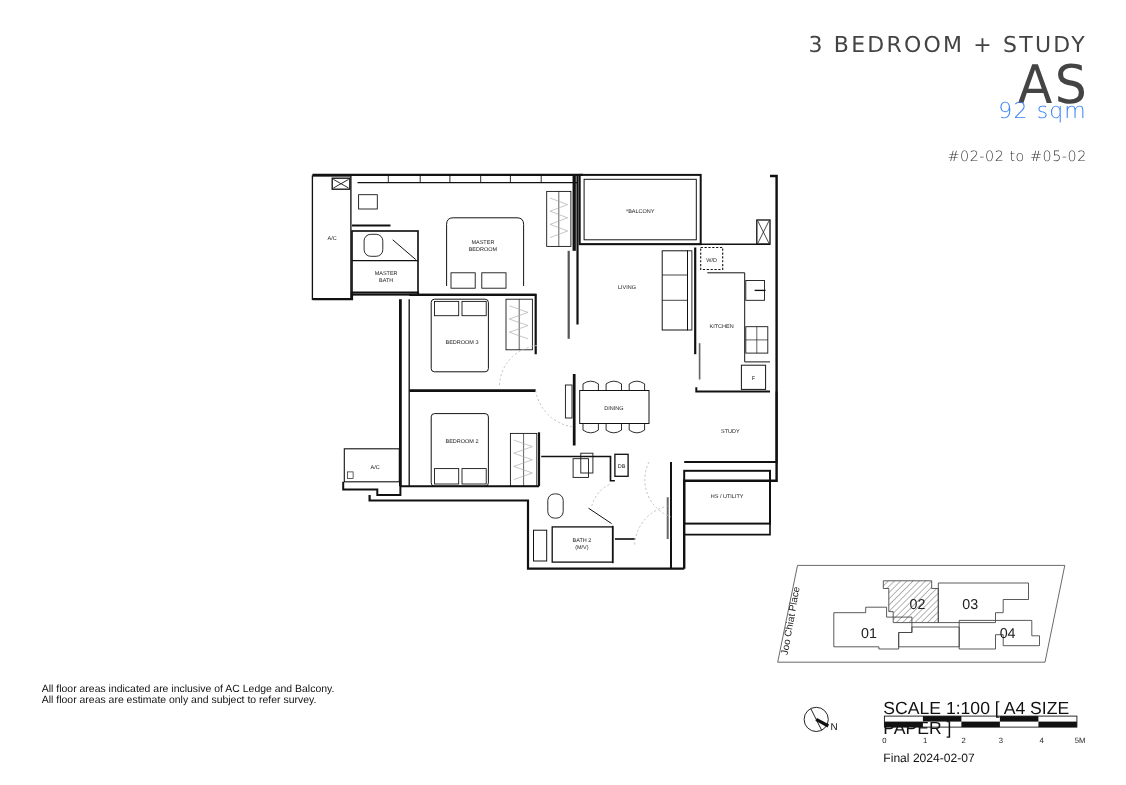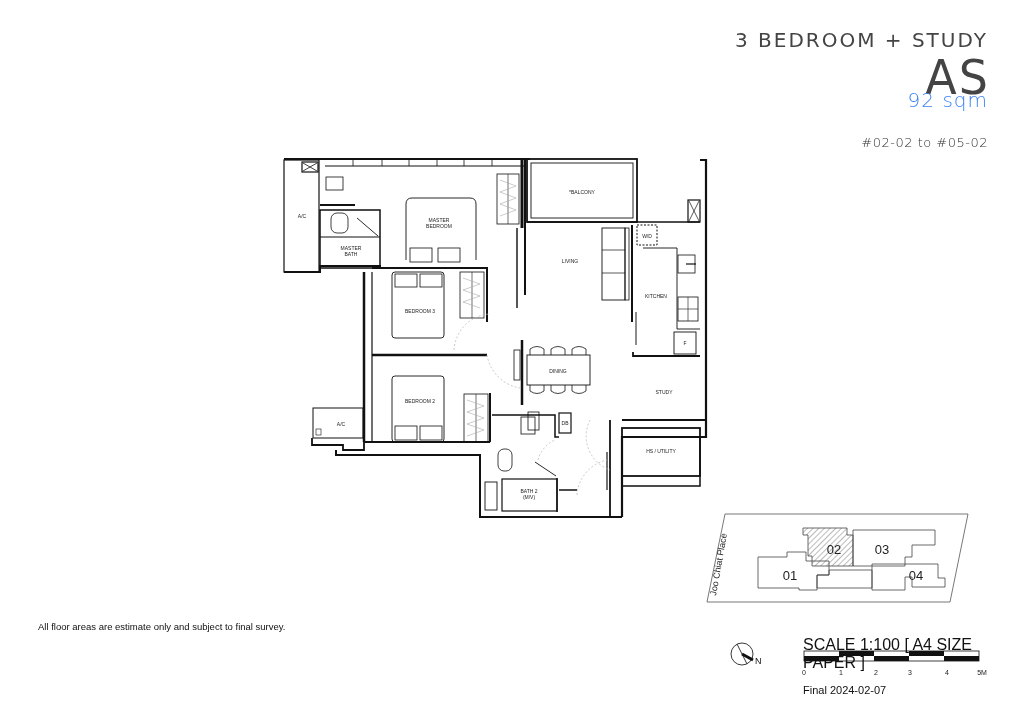--- a/index.html
+++ b/index.html
@@ -216,17 +216,18 @@
       <text x="841" y="675">1</text>
       <text x="876" y="675">2</text>
       <text x="910" y="675">3</text>
       <text x="947" y="675">4</text>
       <text x="982" y="675">5M</text>
     </g>
   </g>
 </svg>
 
 <div id="notes" class="abs">
-  <div>All floor areas are estimate only and subject to final survey.</div>
+  <div>All floor areas indicated are inclusive of AC Ledge and Balcony.</div>
+  <div>All floor areas are estimate only and subject to refer survey.</div>
 </div>
 
 <div id="scale-title" class="abs">SCALE 1:100 [ A4 SIZE PAPER ]</div>
 <div id="final-date" class="abs">Final 2024-02-07</div>
 
 </body></html>

